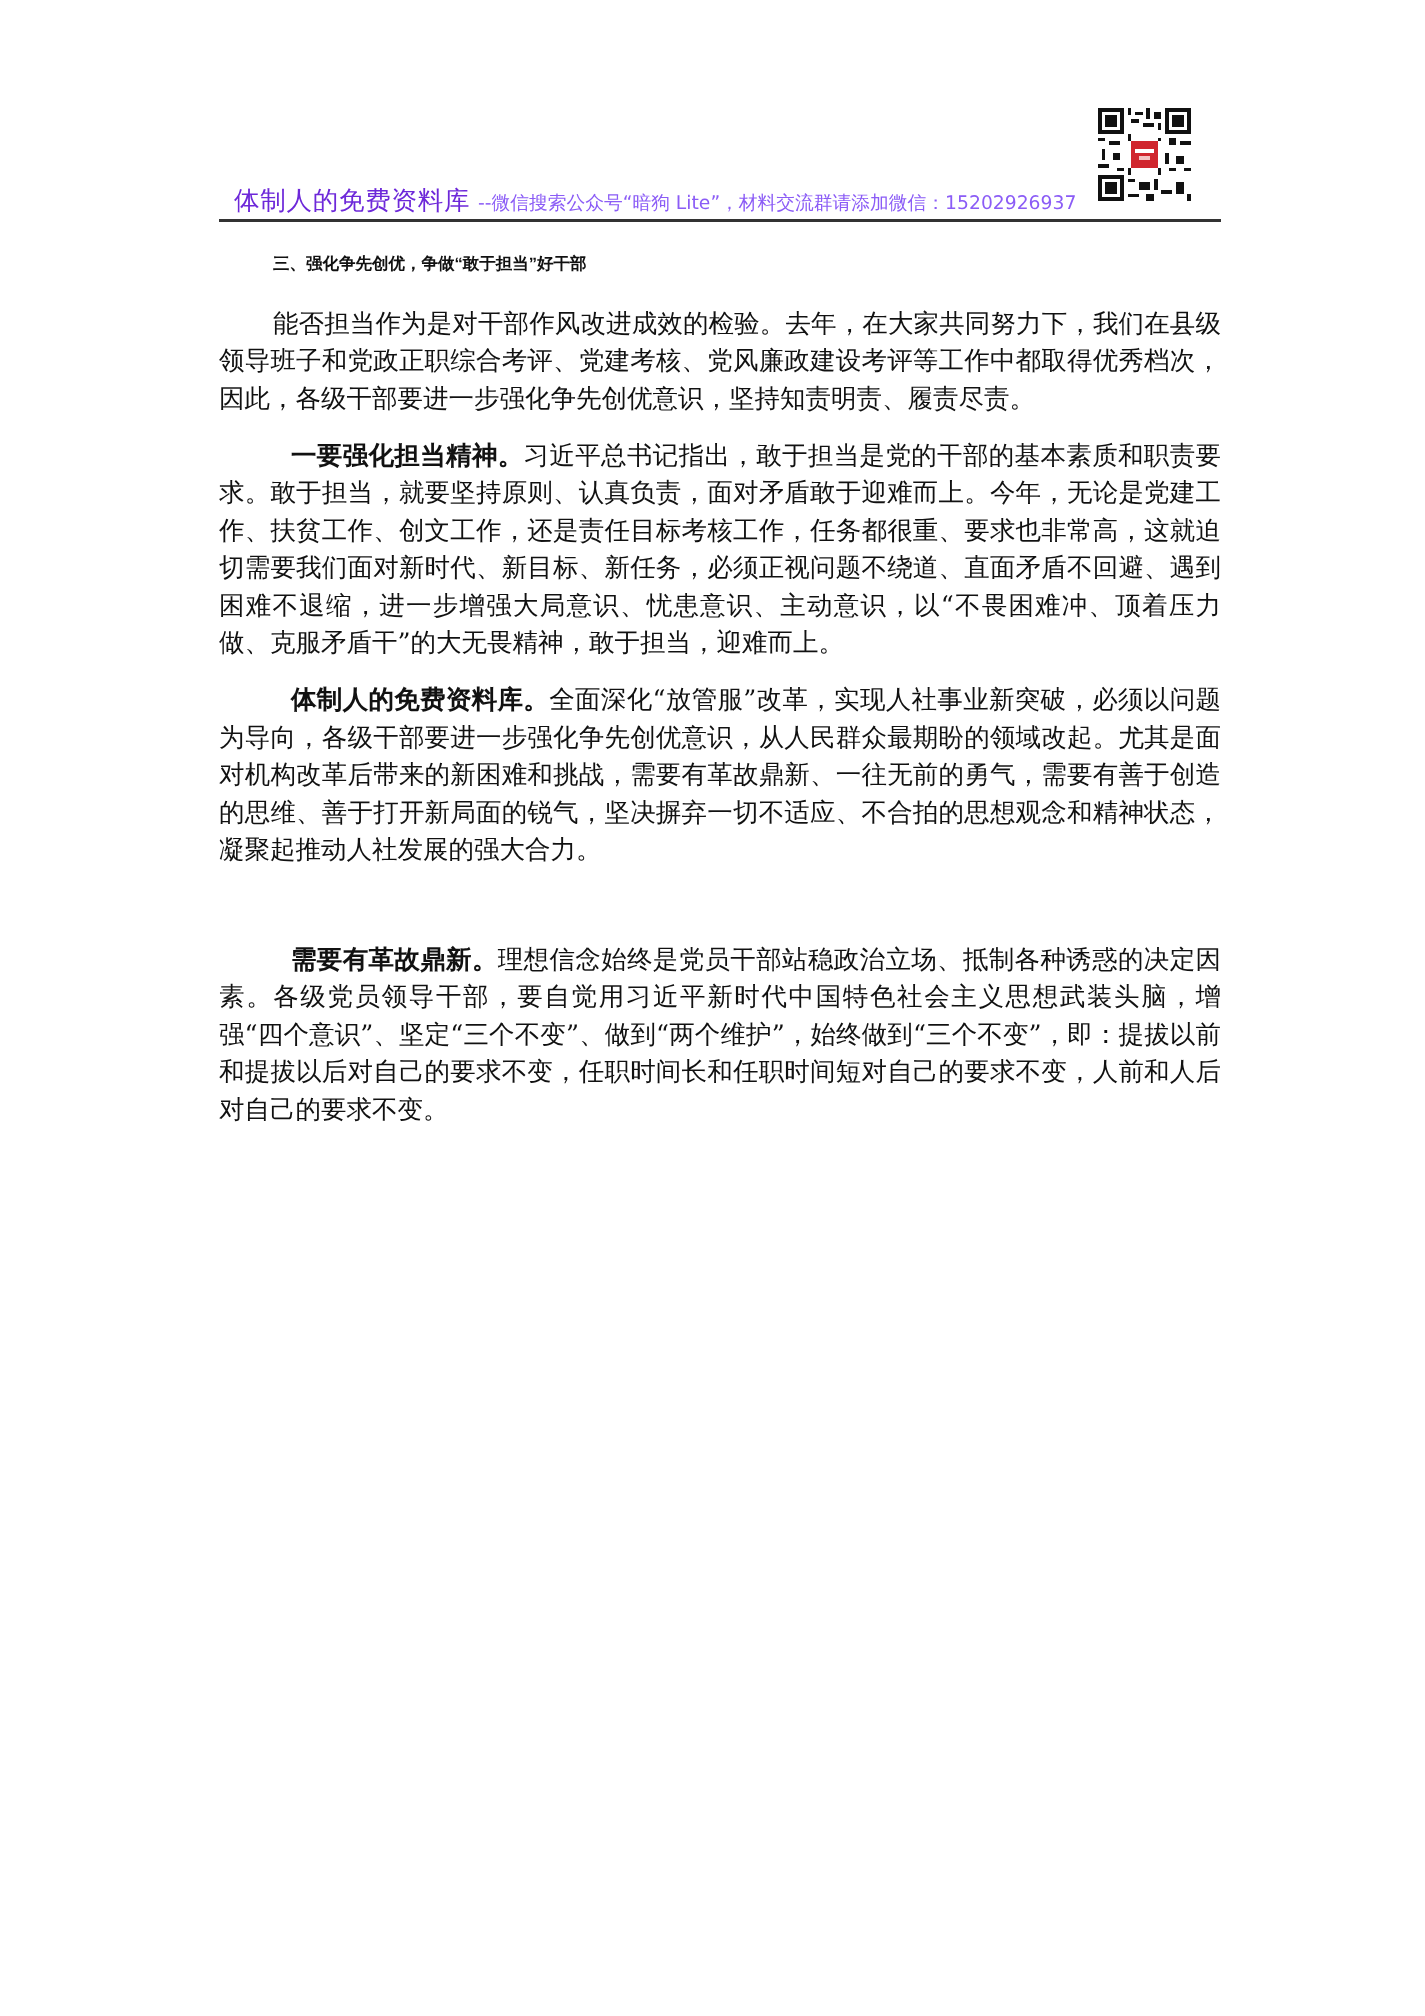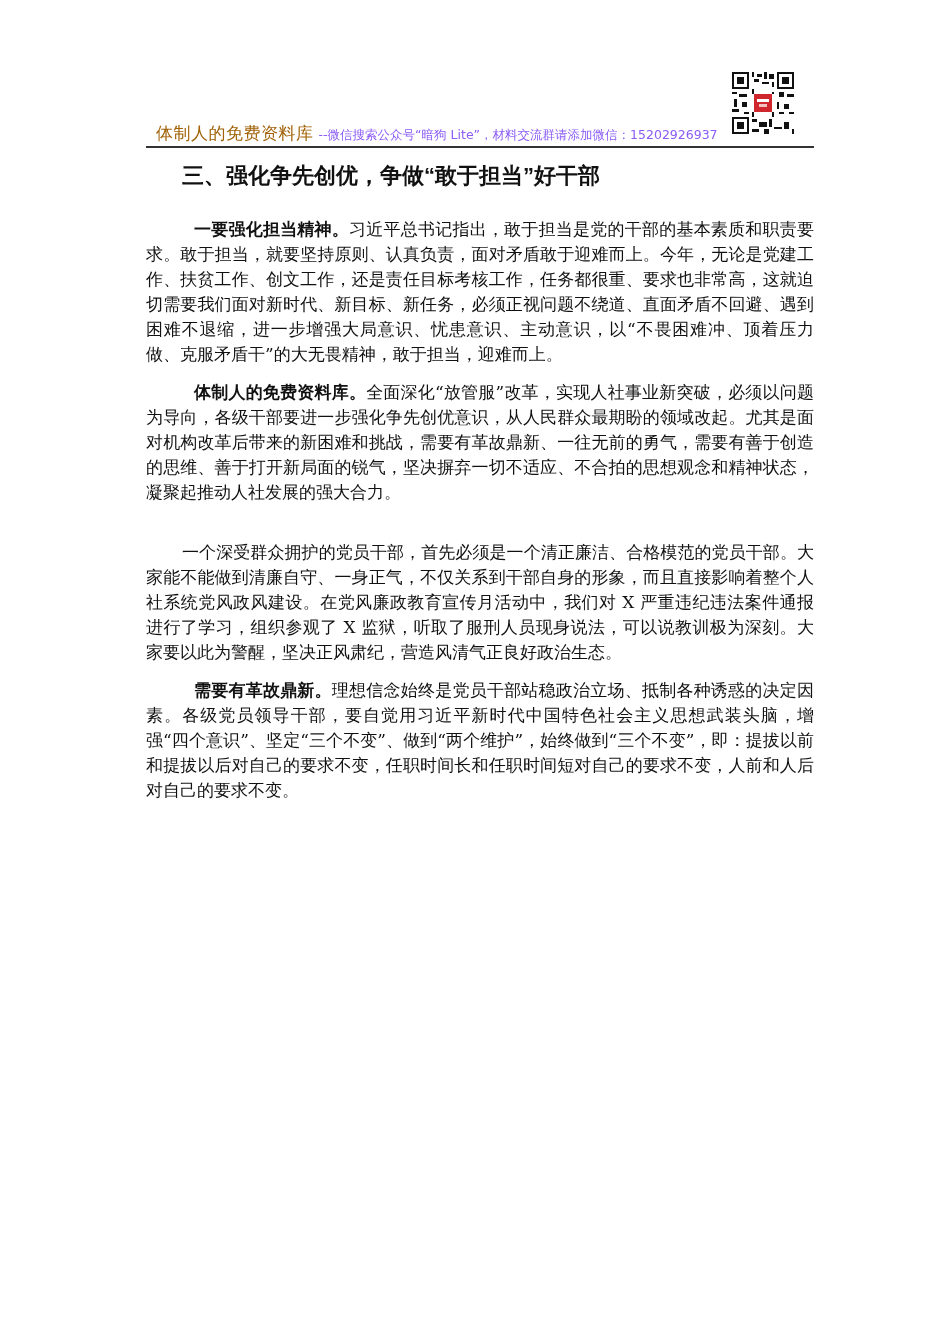--- a/index.html
+++ b/index.html
@@ -1,25 +1,25 @@
 <!DOCTYPE html>
 <html><head>
   <meta charset="utf-8">
   <style>
     html, body { margin: 0; padding: 0; background: #ffffff; }
     body { width: 950px; height: 1344px; position: relative; overflow: hidden; font-family: "DejaVu Serif", "Liberation Serif", serif; color: #111; }
     .header { position: absolute; left: 146px; top: 70px; width: 668px; height: 76px; }
     .header-text { position: absolute; left: 10px; top: 52px; white-space: nowrap; font-family: "DejaVu Sans", "Liberation Sans", sans-serif; }
-    .brand { color: #a16207; font-size: 17px; letter-spacing: 0.5px; }
+    .brand { color: #6d28d9; font-size: 17px; letter-spacing: 0.5px; }
     .tagline { color: #8b5cf6; font-size: 12.5px; }
     .qr { position: absolute; left: 586px; top: 2px; width: 62px; height: 62px; background: #fff; }
     .qr svg { width: 62px; height: 62px; display: block; }
     .header-rule { position: absolute; left: 146px; top: 146px; width: 668px; height: 1.5px; background: #333; }
     .content { position: absolute; left: 146px; top: 152px; width: 668px; }
-    .heading { font-family: Liberation Sans, sans-serif; font-weight: bold; font-size: 22px; line-height: 30px; margin: 0; padding-left: 36px; }
+    .heading { font-family: Liberation Sans, sans-serif; font-weight: bold; font-size: 11px; line-height: 30px; margin: 0; padding-left: 36px; }
     .para { font-size: 17px; line-height: 25px; margin: 0; text-indent: 36px; text-align: justify; }
     .para .lead { font-family: "DejaVu Sans", "Liberation Sans", sans-serif; font-weight: bold; margin-left: 12px; }
     .gap-s { height: 9px; }
     .gap-m { height: 13px; }
   </style>
 </head>
 <body>
 
 <div class="header">
   <div class="qr">
@@ -76,24 +76,24 @@
     <span class="brand">体制人的免费资料库</span>
     <span class="tagline">--微信搜索公众号“暗狗 Lite”，材料交流群请添加微信：15202926937</span>
   </div>
 </div>
 <div class="header-rule"></div>
 
 <div class="content">
   <div class="gap-s"></div>
   <h2 class="heading">三、强化争先创优，争做“敢于担当”好干部</h2>
   <div class="gap-m"></div>
+  <p class="para">能否担当作为是对干部作风改进成效的检验。去年，在大家共同努力下，我们在县级领导班子和党政正职综合考评、党建考核、党风廉政建设考评等工作中都取得优秀档次，因此，各级干部要进一步强化争先创优意识，坚持知责明责、履责尽责。</p>
   <div class="gap-m"></div>
   <p class="para"><span class="lead">一要强化担当精神。</span><span>习近平总书记指出，敢于担当是党的干部的基本素质和职责要求。敢于担当，就要坚持原则、认真负责，面对矛盾敢于迎难而上。今年，无论是党建工作、扶贫工作、创文工作，还是责任目标考核工作，任务都很重、要求也非常高，这就迫切需要我们面对新时代、新目标、新任务，必须正视问题不绕道、直面矛盾不回避、遇到困难不退缩，进一步增强大局意识、忧患意识、主动意识，以“不畏困难冲、顶着压力做、克服矛盾干”的大无畏精神，敢于担当，迎难而上。</span></p>
   <div class="gap-m"></div>
   <p class="para"><span class="lead">体制人的免费资料库。</span><span>全面深化“放管服”改革，实现人社事业新突破，必须以问题为导向，各级干部要进一步强化争先创优意识，从人民群众最期盼的领域改起。尤其是面对机构改革后带来的新困难和挑战，需要有革故鼎新、一往无前的勇气，需要有善于创造的思维、善于打开新局面的锐气，坚决摒弃一切不适应、不合拍的思想观念和精神状态，凝聚起推动人社发展的强大合力。</span></p>
   <div class="gap-m"></div>
   <div class="gap-s"></div>
   <div class="gap-m"></div>
-  <p class="para">一个深受群众拥护的党员干部，首先必须是一个清正廉洁、合格模范的党员干部。大家能不能做到清廉自守、一身正气，不仅关系到干部自身的形象，而且直接影响着整个人社系统党风政风建设。在党风廉政教育宣传月活动中，我们对 X 严重违纪违法案件通报进行了学习，组织参观了 X 监狱，听取了服刑人员现身说法，可以说教训极为深刻。大家要以此为警醒，坚决正风肃纪，营造风清气正良好政治生态。</p>
   <div class="gap-m"></div>
   <p class="para"><span class="lead">需要有革故鼎新。</span><span>理想信念始终是党员干部站稳政治立场、抵制各种诱惑的决定因素。各级党员领导干部，要自觉用习近平新时代中国特色社会主义思想武装头脑，增强“四个意识”、坚定“三个不变”、做到“两个维护”，始终做到“三个不变”，即：提拔以前和提拔以后对自己的要求不变，任职时间长和任职时间短对自己的要求不变，人前和人后对自己的要求不变。</span></p>
   <div class="gap-m"></div>
 </div>
 
 </body></html>

